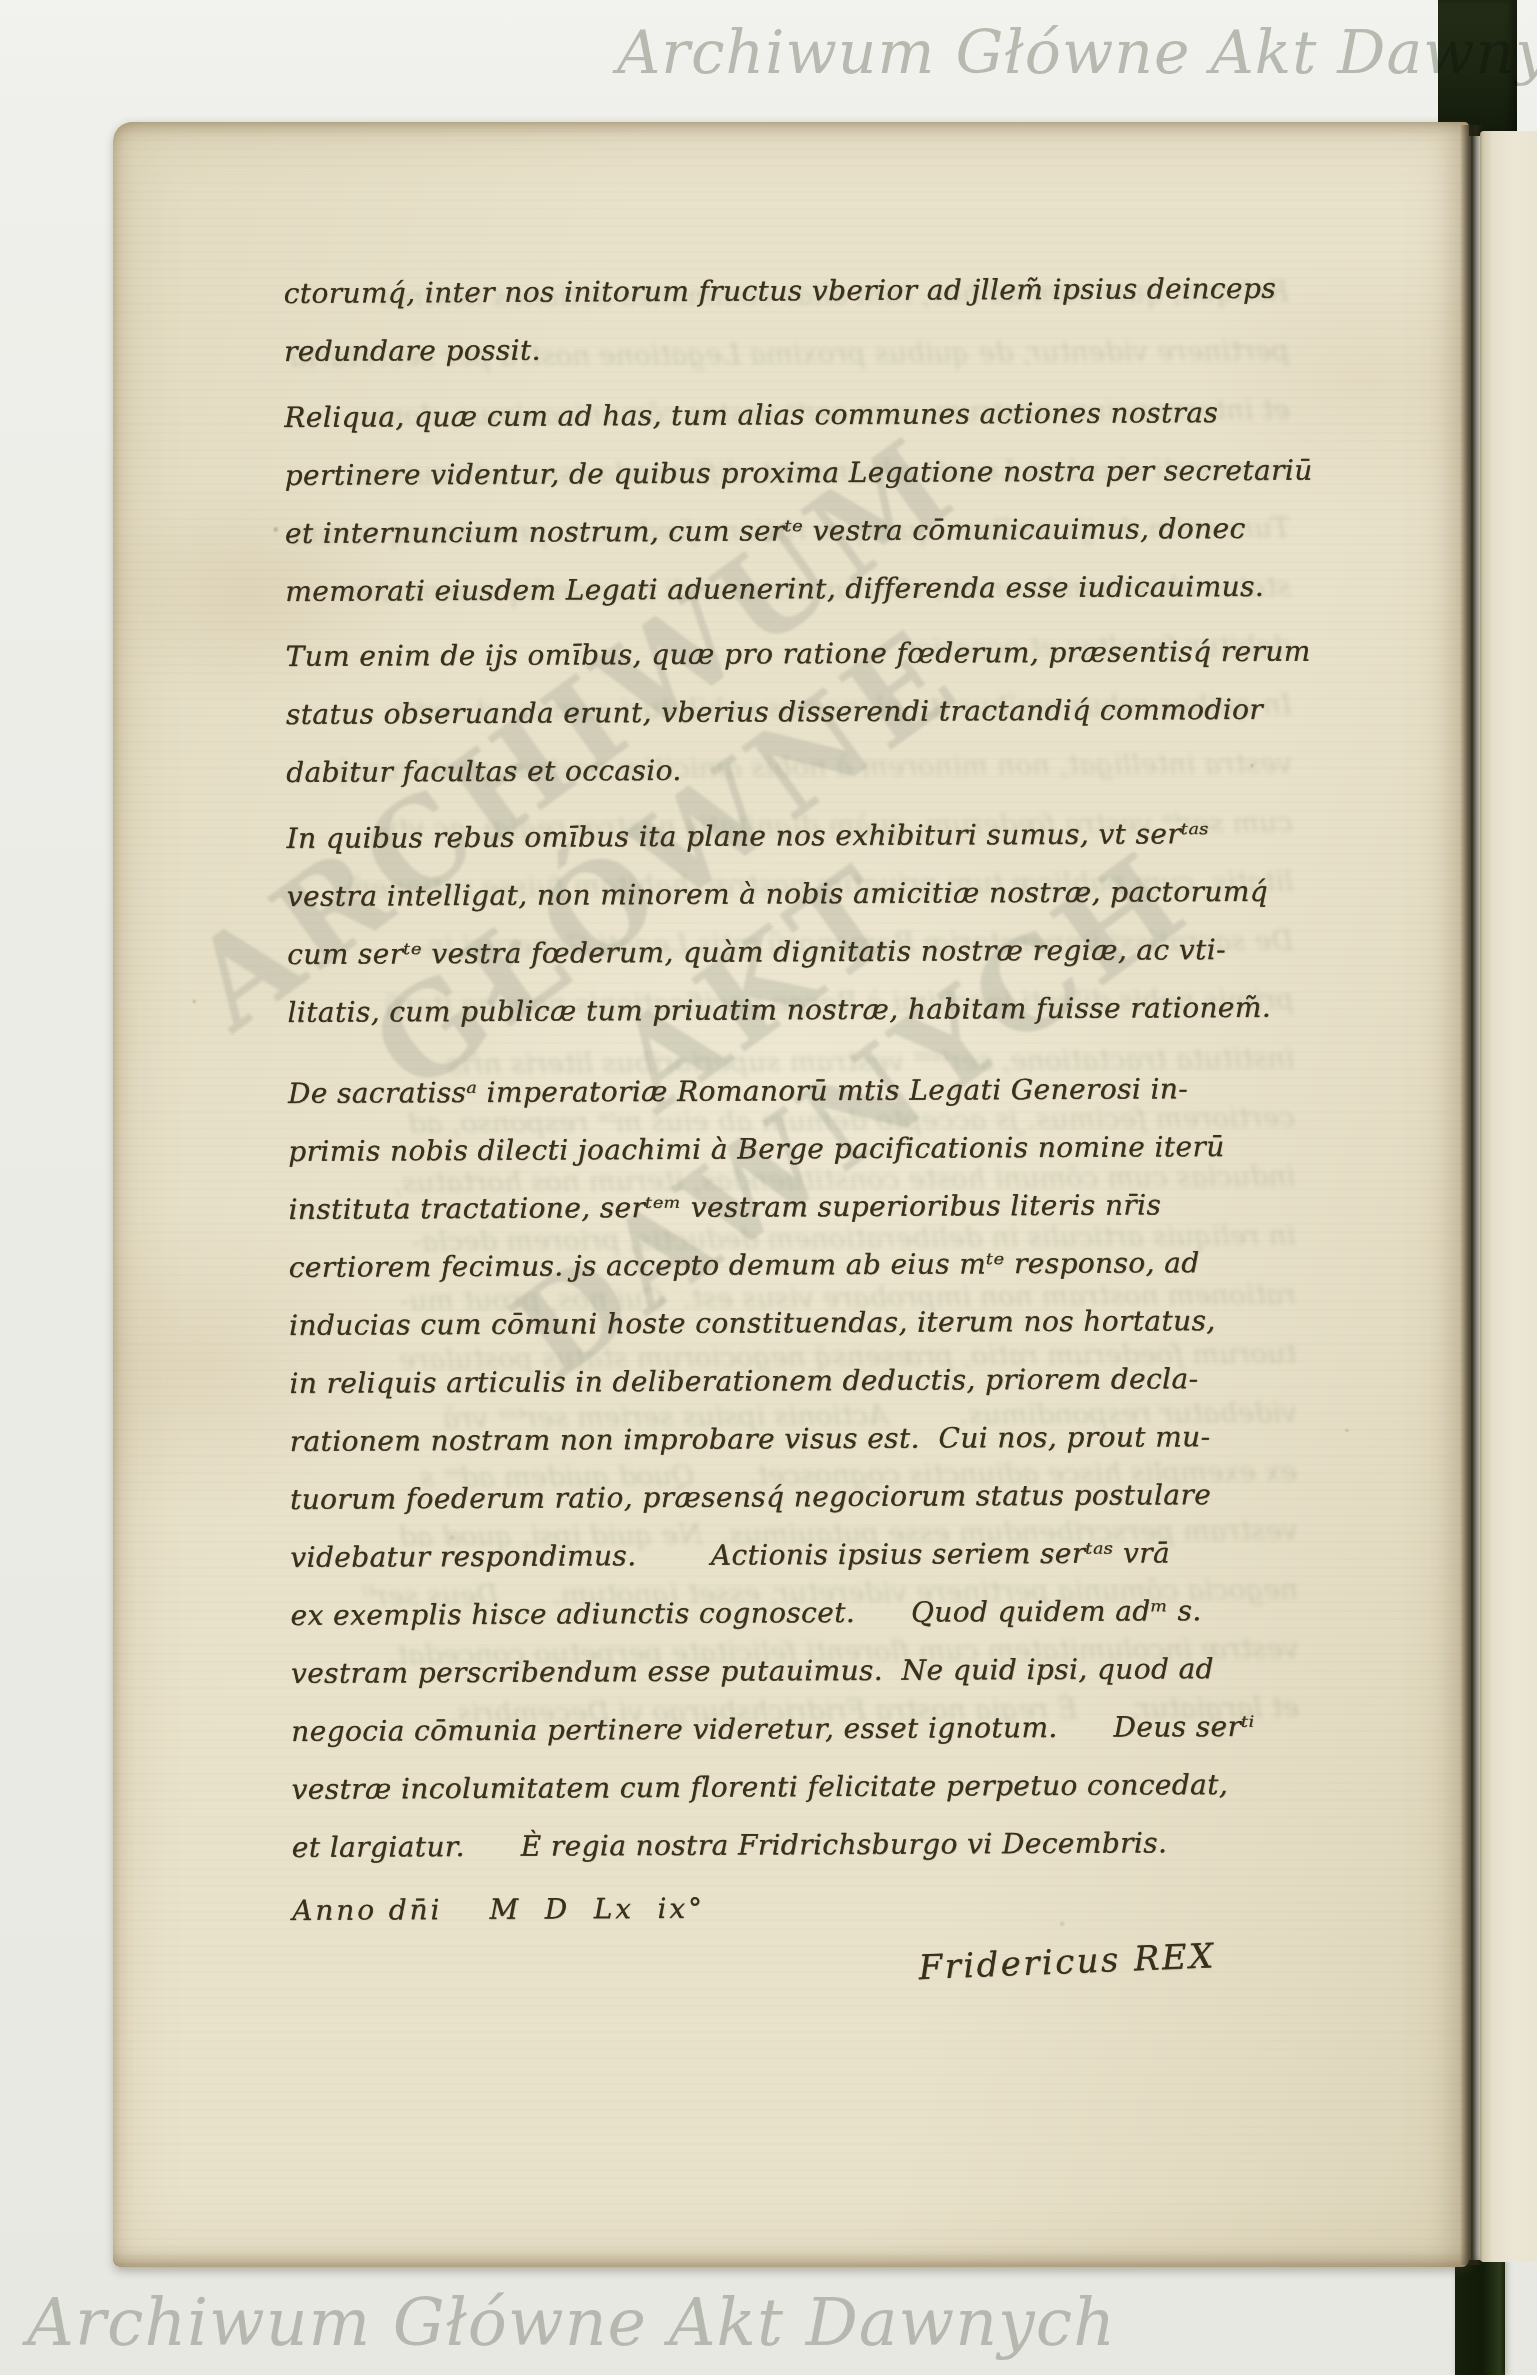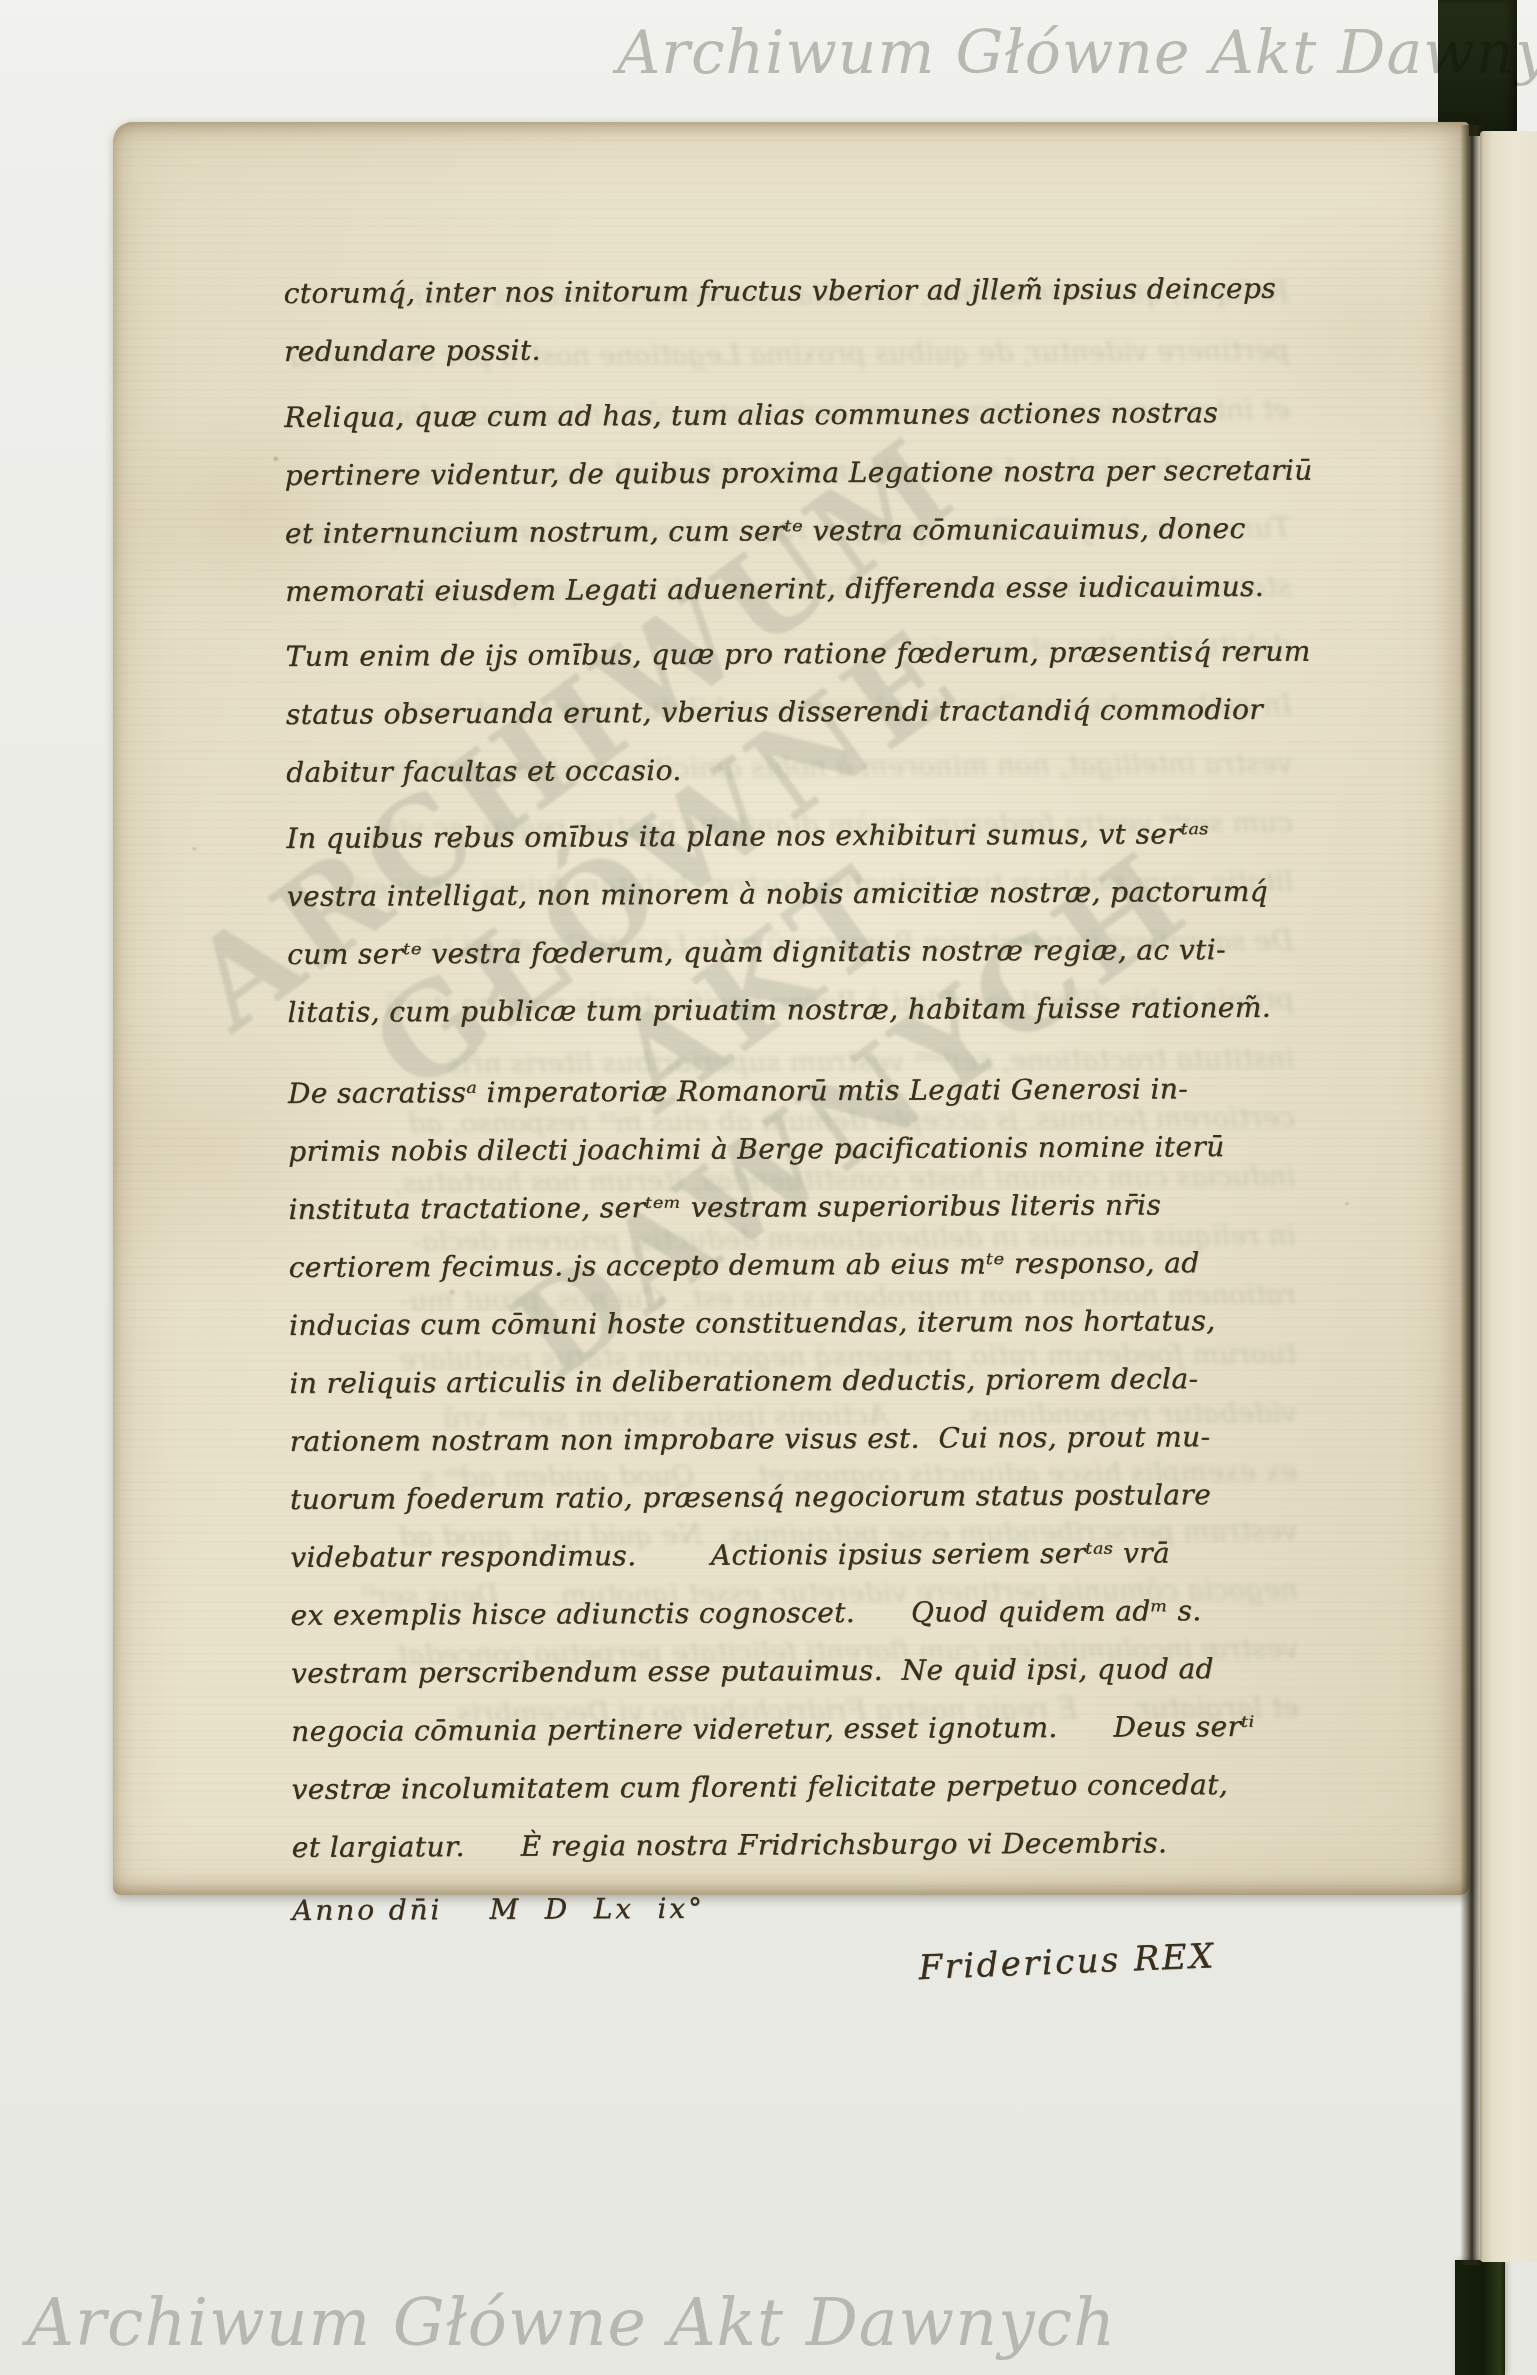--- a/index.html
+++ b/index.html
@@ -35,21 +35,21 @@
     background:linear-gradient(90deg,#c9c0a4 0%,#e5deca 22%,#ece6d5 60%,#e9e3d1 100%);
     border-radius:3.8px 0 0 3.8px;
   }
   
   .gutter{
     position:absolute;left:1460px;top:125px;width:23px;height:2140px;z-index:12;
     background:linear-gradient(90deg,rgba(50,44,26,0) 0%,rgba(54,48,30,.55) 30%,rgba(38,33,18,.92) 52%,rgba(54,48,30,.5) 72%,rgba(50,44,26,0) 100%);
   }
   
   .page{
-    position:absolute;left:113px;top:122px;width:1356px;height:1773px;z-index:10;
+    position:absolute;left:113px;top:122px;width:1356px;height:2145px;z-index:10;
     background:
       radial-gradient(231px 163px at 10% 22%,rgba(150,120,70,.10),transparent 70%),
       radial-gradient(307px 221px at 6% 58%,rgba(140,110,60,.09),transparent 70%),
       radial-gradient(250px 192px at 92% 12%,rgba(150,125,75,.08),transparent 70%),
       radial-gradient(480px 365px at 50% 45%,rgba(255,252,238,.25),transparent 75%),
       linear-gradient(105deg,#e2dbc1 0%,#e9e2cb 28%,#e9e2cb 68%,#ddd5ba 100%);
     border-radius:19px 4.8px 7.7px 6.7px;
     box-shadow:
       inset 0 0 67px rgba(125,100,55,.20),
       inset -15.4px 0 25px rgba(95,75,40,.22),

